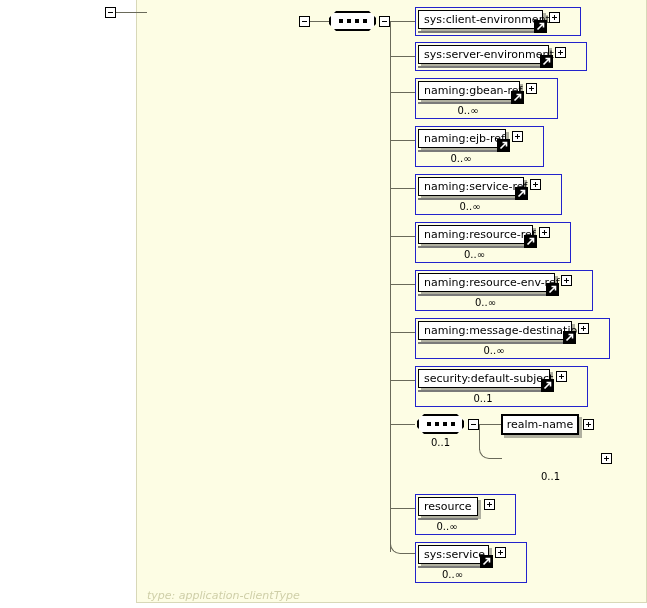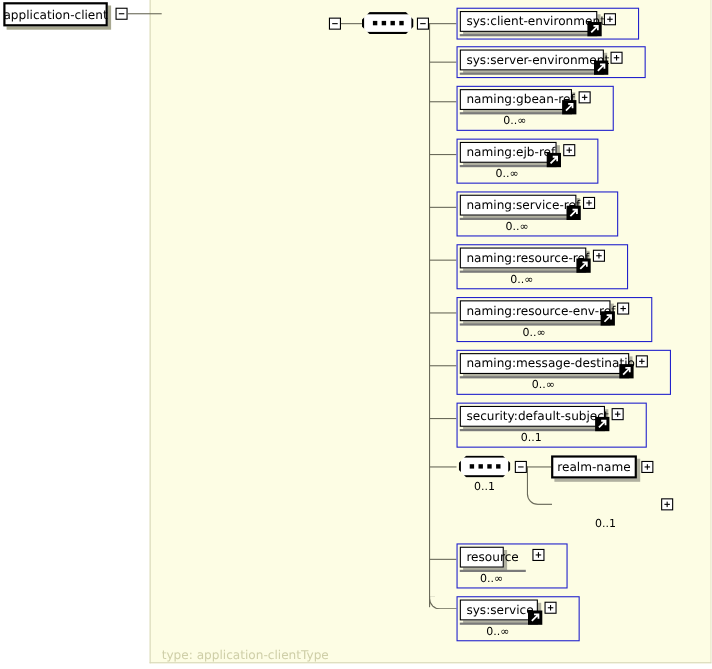--- a/index.html
+++ b/index.html
@@ -24,20 +24,21 @@
     border-right: 1px solid #d8d8b8;
     border-bottom: 1px solid #d8d8b8;
     box-sizing: border-box;
   }
   #type-panel-label {
     position: absolute;
     left: 147px; top: 589px;
     font-size: 11px;
     color: #cfcfa8;
     white-space: nowrap;
+    font-style: italic;
   }
 
   
   .root-box {
     position: absolute;
     left: 3px; top: 2px;
     width: 95px; height: 22px;
     background: #ffffff;
     border: 2px solid #000000;
     box-sizing: border-box;
@@ -180,23 +181,20 @@
   }
 </style>
 </head>
 <body>
 
 <div id="canvas">
 
   <div id="type-panel"></div>
   <div id="type-panel-label">type: application-clientType</div>
 
-  <div class="root-box">
-    <span>application-client</span>
-  </div>
   <div class="toggle" style="left:105px; top:7px;"></div>
   <div class="hline" style="left:116px; top:12px; width:31px;"></div>
 
   <div class="toggle" style="left:299px; top:16px;"></div>
   <div class="hline" style="left:310px; top:21px; width:19px;"></div>
 
   <div class="seq" style="left:329px; top:11px;">
     <div class="dot"></div>
     <div class="dot"></div>
     <div class="dot"></div>
@@ -340,21 +338,21 @@
 
   <div class="localbox" style="left:501px; top:414px; width:78px; height:21px;align-items:center;">
     <span>realm-name</span>
   </div>
   <div class="toggle plus" style="left:583px; top:419px;"></div>
 
   <div class="toggle plus" style="left:601px; top:453px;"></div>
   <div class="localcard" style="left:501px; top:471px; width:99px;">0..1</div>
 
   <div class="elembox" style="left:415px; top:494px; width:101px; height:41px;">
-    <div class="name" style="width:40px;">resource</div>
+    <div class="name" style="width:60px;">resource</div>
     <div class="sep" style="top:23px; width:60px;"></div>
     <div class="toggle plus" style="left:68px; top:4px;"></div>
     <div class="card" style="left:0; top:26px; width:62px;">0..∞</div>
   </div>
 
   <div class="elembox" style="left:415px; top:542px; width:112px; height:41px;">
     <div class="name" style="width:71px;">sys:service</div>
     <div class="sep" style="top:23px; width:71px;"></div>
     <div class="refarrow" style="left:64px; top:12px;">
       <svg width="13" height="13" viewBox="0 0 13 13">

